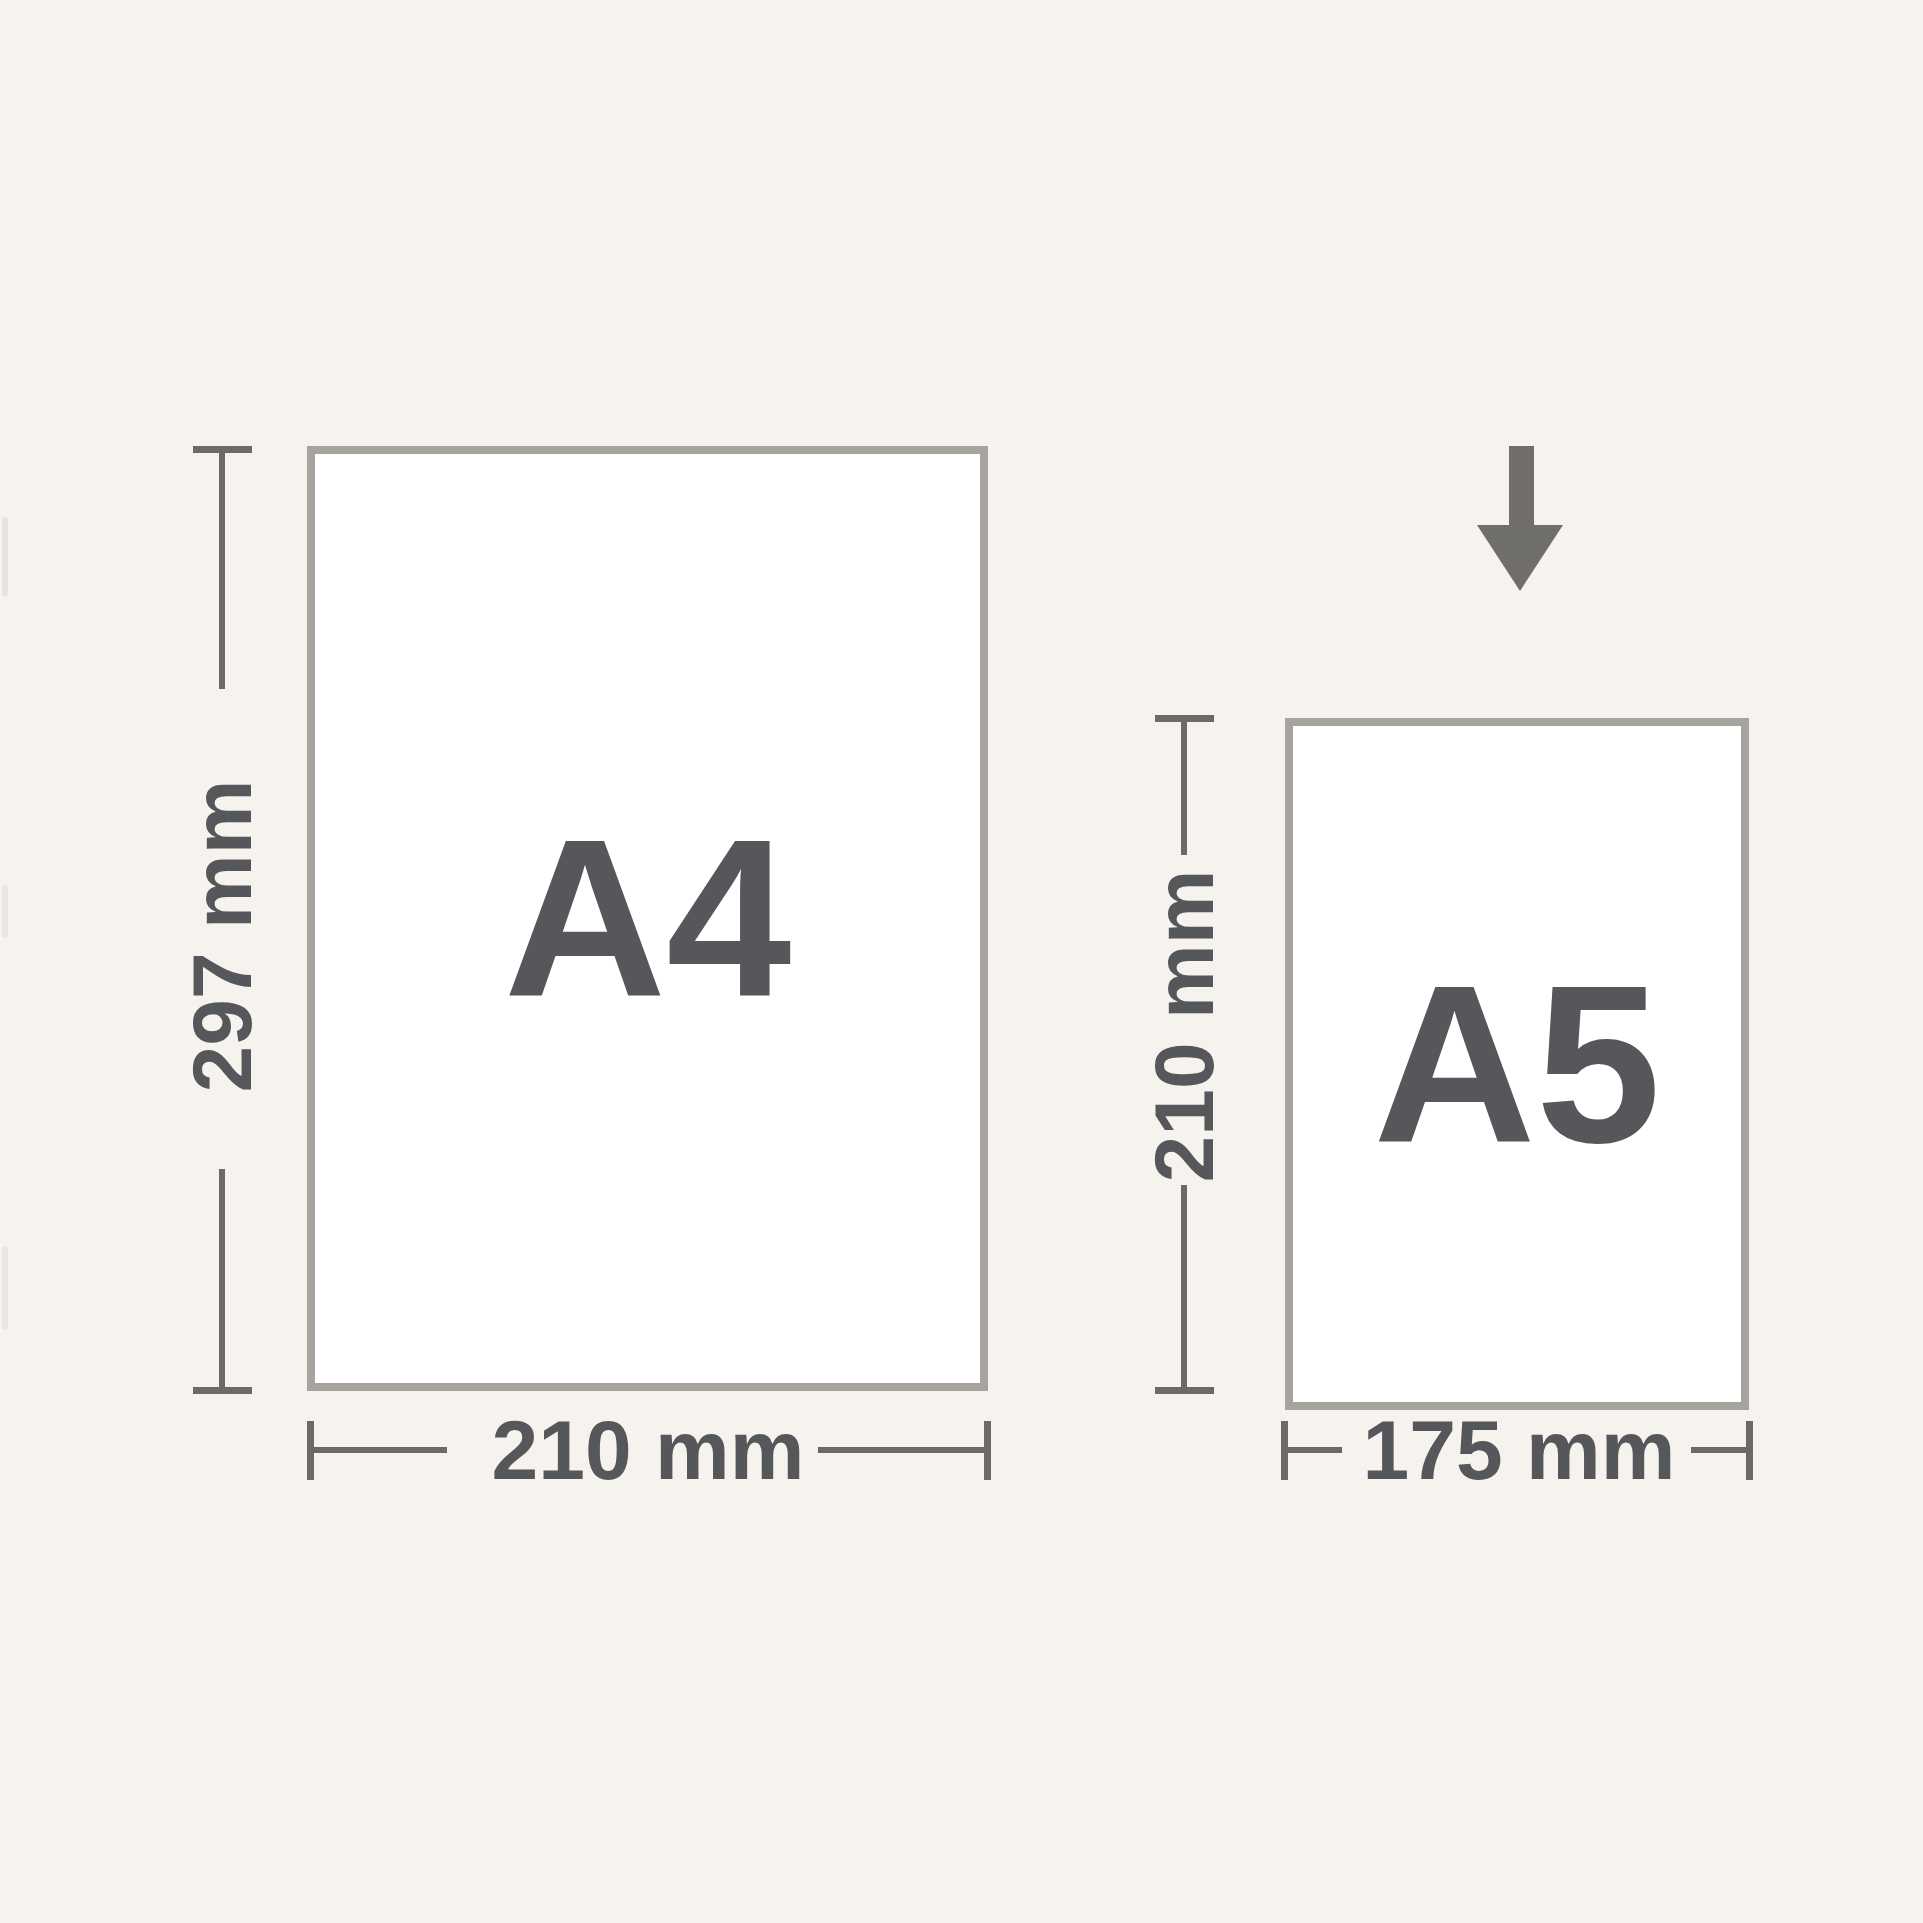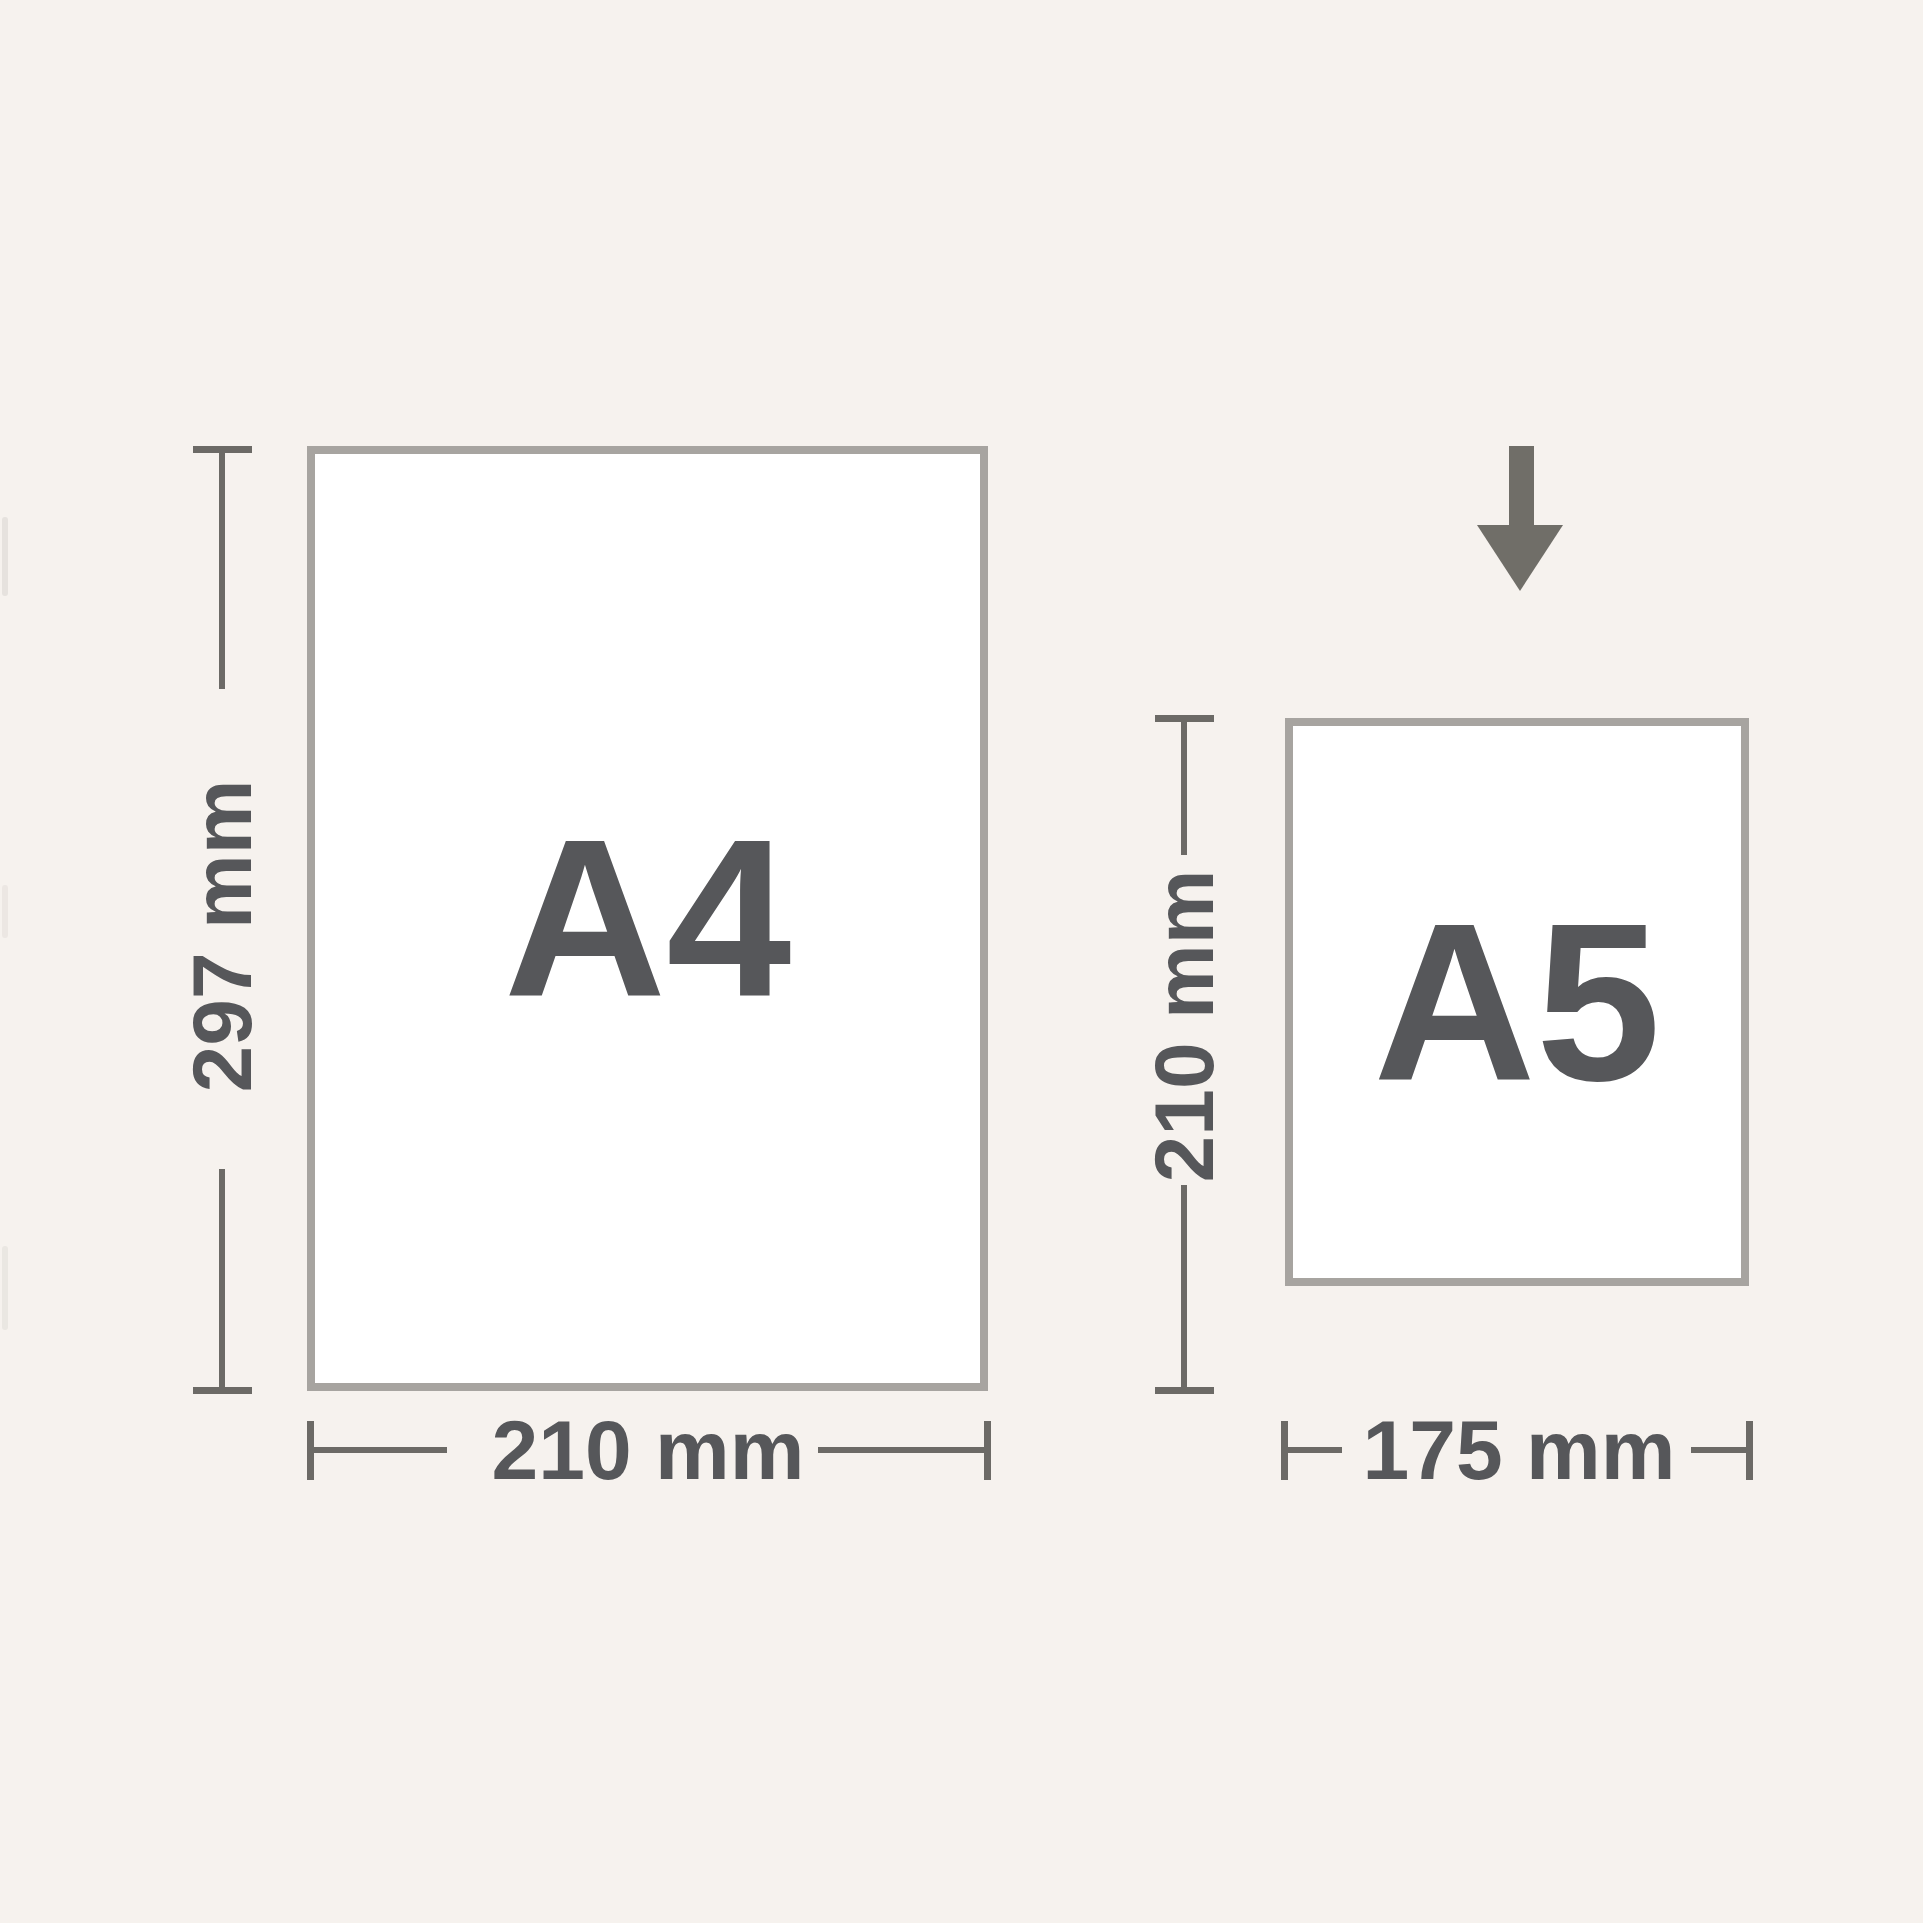--- a/index.html
+++ b/index.html
@@ -26,21 +26,21 @@
     justify-content: center;
   }
   .paper-label {
     font-size: 225px;
     font-weight: 700;
     color: var(--text, #56575a);
     line-height: 1;
     user-select: none;
   }
   .paper.a4 { left: 307px; top: 446px; width: 681px; height: 945px; }
-  .paper.a5 { left: 1285px; top: 718px; width: 464px; height: 568px; }
+  .paper.a5 { left: 1285px; top: 718px; width: 464px; height: 692px; }
 
   
   .dim-seg, .dim-tick {
     position: absolute;
     background: var(--dimension_line, #6c6a66);
   }
   .dim-label {
     position: absolute;
     font-size: 84px;
     font-weight: 700;

